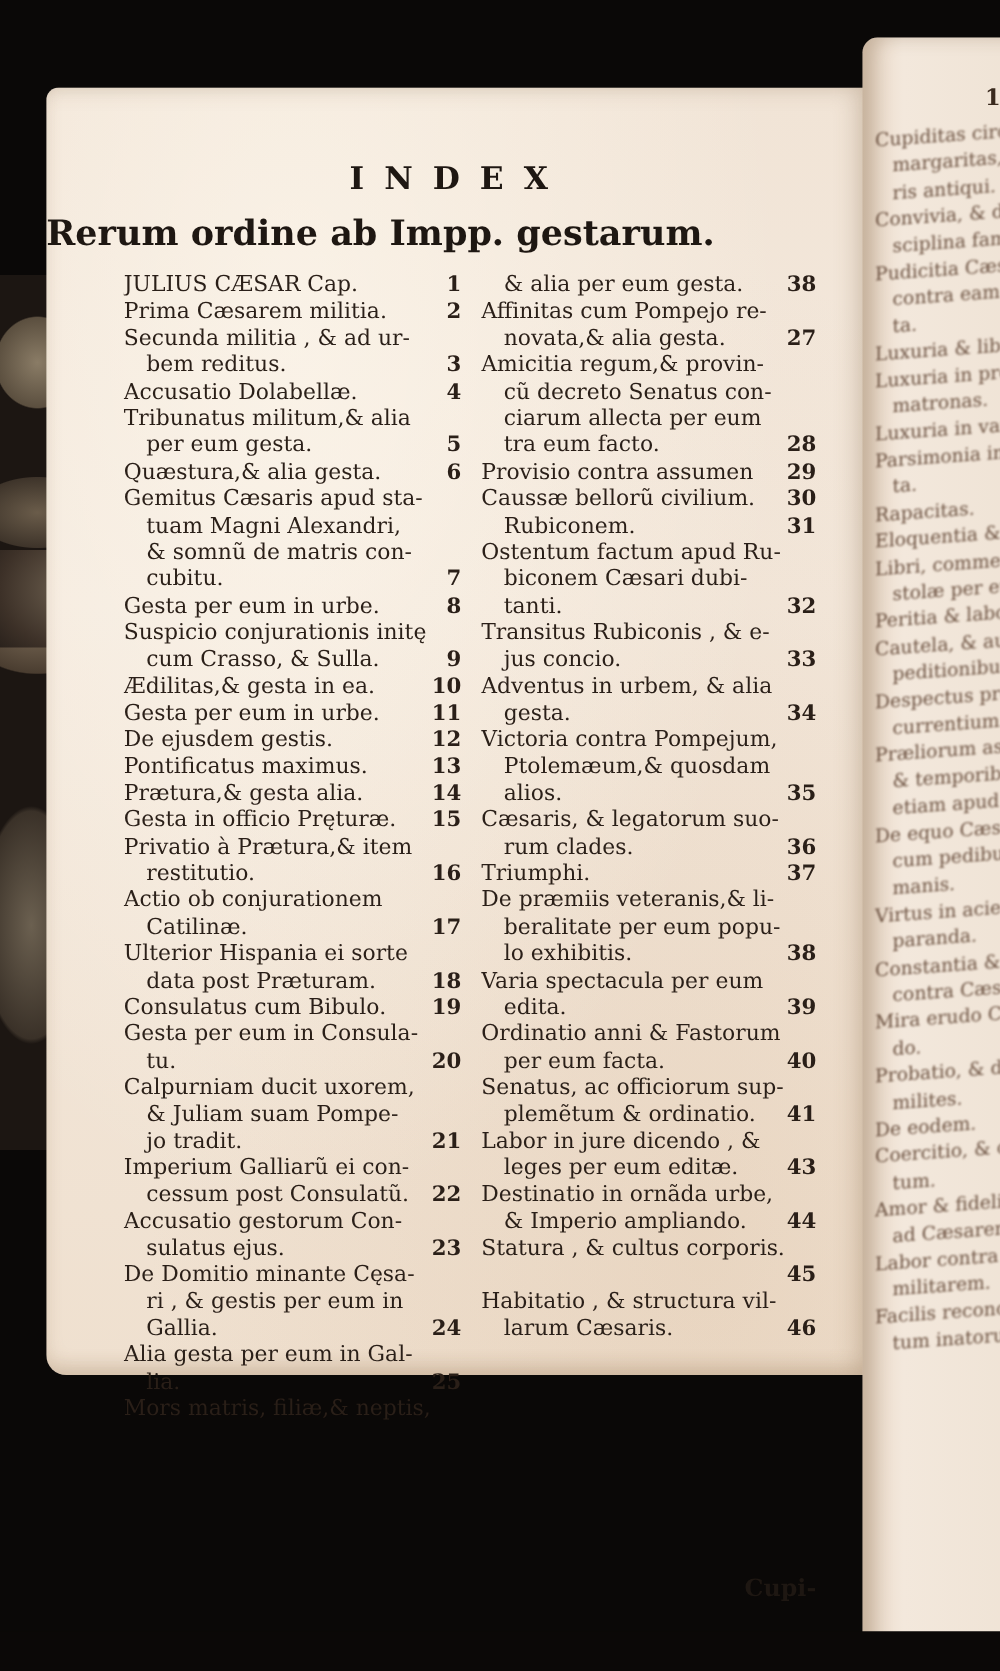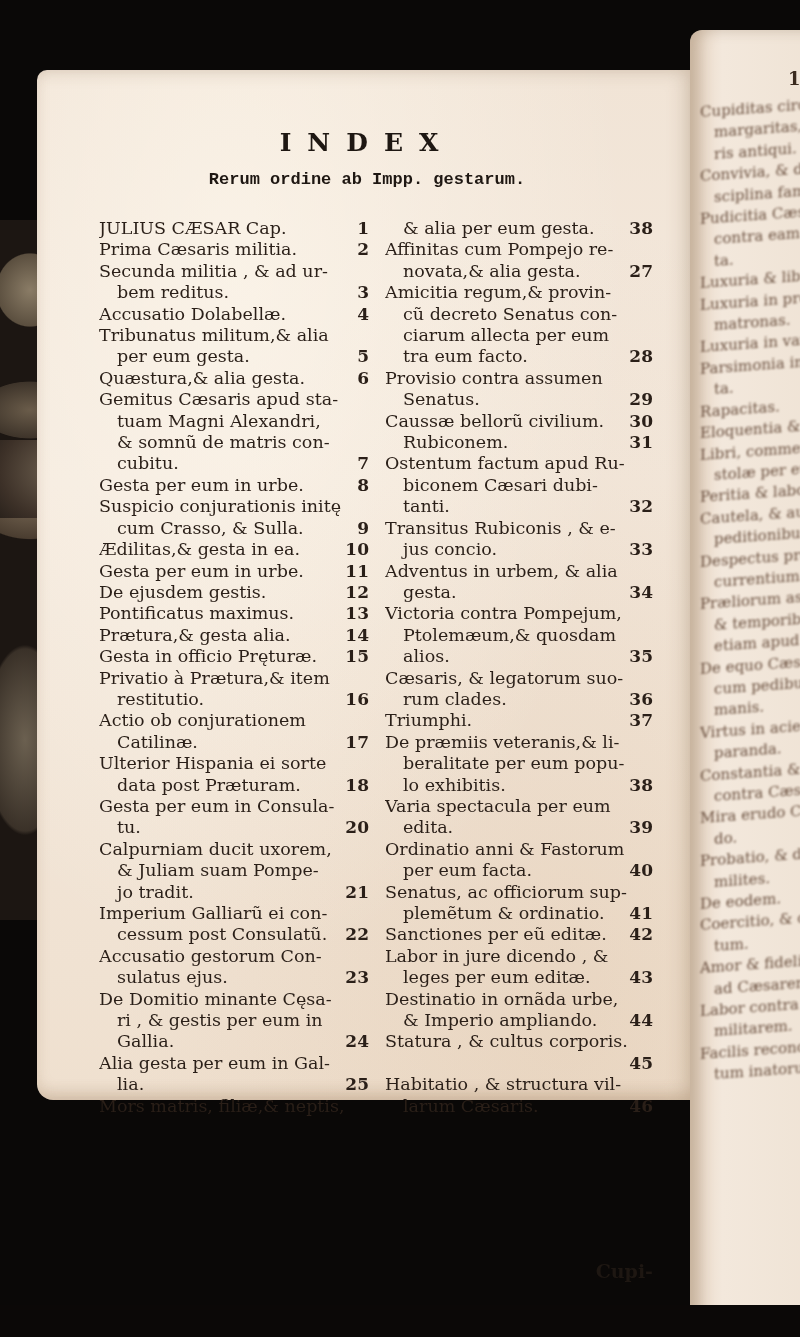--- a/index.html
+++ b/index.html
@@ -57,23 +57,22 @@
   }
   .next-page .lines div.indent { padding-left: 14px; }
 
   .heading {
     position: absolute; left: 0; width: 660px; top: 58px;
     text-align: center; font-size: 25px; font-weight: bold; letter-spacing: 16px;
     color: #1e1712;
   }
   .subheading {
     position: absolute; left: 0; width: 660px; top: 100px;
-    text-align: center; font-size: 17px; color: #1e1712;
+    font-size: 28px; color: #1e1712;
     font-weight: bold;
-    font-family: Liberation Mono, monospace;
   }
   .col {
     position: absolute; top: 148px; width: 270px;
     color: #2a1f18; font-size: 17.5px; line-height: 21.4px;
   }
   .col.left { left: 62px; }
   .col.right { left: 348px; width: 268px; }
   .entry { position: relative; }
   .entry .line { display: block; white-space: nowrap; overflow: hidden; }
   .entry .line.cont { padding-left: 18px; }
@@ -96,21 +95,21 @@
 <div class="page">
   <div class="heading">INDEX</div>
   <div class="subheading">Rerum ordine ab Impp. gestarum.</div>
 
   <div class="col left" id="col-left">
       <div class="entry">
         <span class="line">JULIUS CÆSAR Cap.</span>
         <span class="pg">1</span>
       </div>
       <div class="entry">
-        <span class="line">Prima Cæsaris militia.</span>
+        <span class="line">Prima Cæsarem militia.</span>
         <span class="pg">2</span>
       </div>
       <div class="entry">
         <span class="line">Secunda militia , &amp; ad ur-</span>
         <span class="line cont">bem reditus.</span>
         <span class="pg">3</span>
       </div>
       <div class="entry">
         <span class="line">Accusatio Dolabellæ.</span>
         <span class="pg">4</span>
@@ -173,20 +172,24 @@
         <span class="line">Actio ob conjurationem</span>
         <span class="line cont">Catilinæ.</span>
         <span class="pg">17</span>
       </div>
       <div class="entry">
         <span class="line">Ulterior Hispania ei sorte</span>
         <span class="line cont">data post Præturam.</span>
         <span class="pg">18</span>
       </div>
       <div class="entry">
+        <span class="line">Consulatus cum Bibulo.</span>
+        <span class="pg">19</span>
+      </div>
+      <div class="entry">
         <span class="line">Gesta per eum in Consula-</span>
         <span class="line cont">tu.</span>
         <span class="pg">20</span>
       </div>
       <div class="entry">
         <span class="line">Calpurniam ducit uxorem,</span>
         <span class="line cont">&amp; Juliam suam Pompe-</span>
         <span class="line cont">jo tradit.</span>
         <span class="pg">21</span>
       </div>
@@ -227,21 +230,20 @@
       </div>
       <div class="entry">
         <span class="line">Amicitia regum,&amp; provin-</span>
         <span class="line cont">cũ decreto Senatus con-</span>
         <span class="line cont">ciarum allecta per eum</span>
         <span class="line cont">tra eum facto.</span>
         <span class="pg">28</span>
       </div>
       <div class="entry">
         <span class="line">Provisio contra assumen</span>
-        <span class="line cont">Senatus.</span>
         <span class="pg">29</span>
       </div>
       <div class="entry">
         <span class="line">Caussæ bellorũ civilium.</span>
         <span class="pg">30</span>
       </div>
       <div class="entry">
         <span class="line cont">Rubiconem.</span>
         <span class="pg">31</span>
       </div>
@@ -289,24 +291,20 @@
       </div>
       <div class="entry">
         <span class="line">Ordinatio anni &amp; Fastorum</span>
         <span class="line cont">per eum facta.</span>
         <span class="pg">40</span>
       </div>
       <div class="entry">
         <span class="line">Senatus, ac officiorum sup-</span>
         <span class="line cont">plemẽtum &amp; ordinatio.</span>
         <span class="pg">41</span>
-      </div>
-      <div class="entry">
-        <span class="line">Sanctiones per eũ editæ.</span>
-        <span class="pg">42</span>
       </div>
       <div class="entry">
         <span class="line">Labor in jure dicendo , &amp;</span>
         <span class="line cont">leges per eum editæ.</span>
         <span class="pg">43</span>
       </div>
       <div class="entry">
         <span class="line">Destinatio in ornãda urbe,</span>
         <span class="line cont">&amp; Imperio ampliando.</span>
         <span class="pg">44</span>

